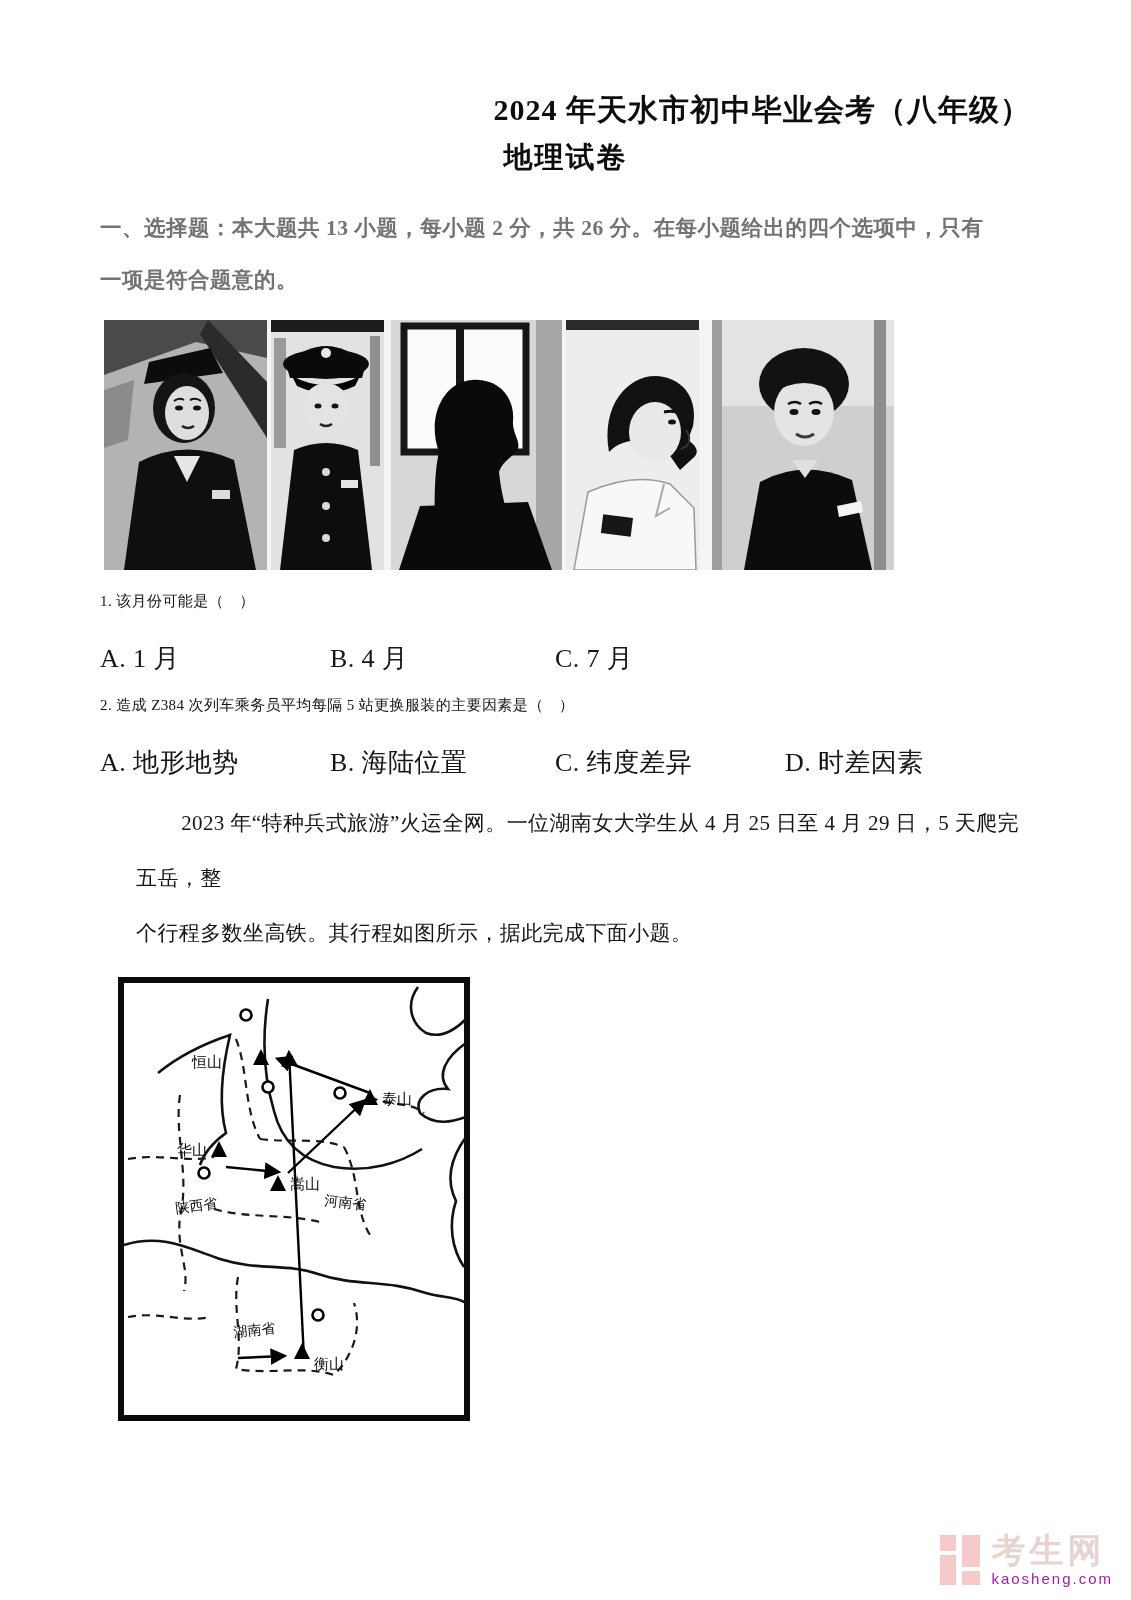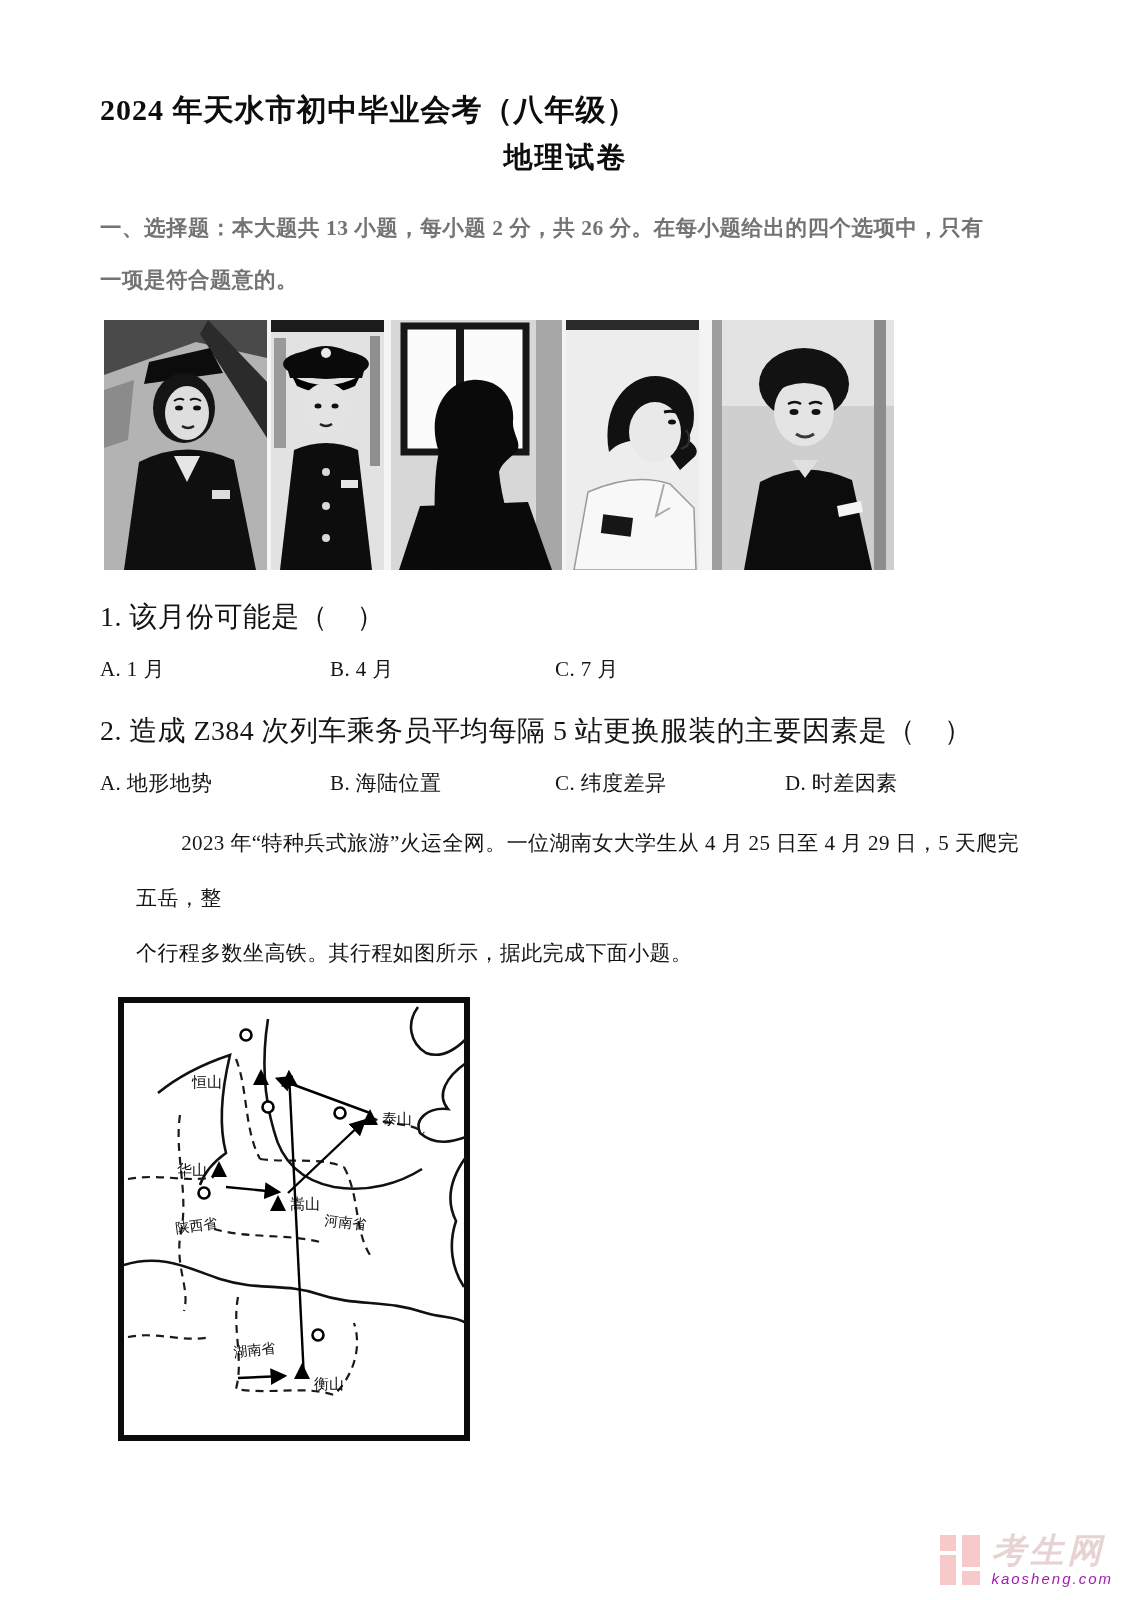--- a/index.html
+++ b/index.html
@@ -5,54 +5,54 @@
   * { margin:0; padding:0; box-sizing:border-box; }
   html,body { background:#ffffff; }
   body {
     width:1131px; height:1600px; position:relative; overflow:hidden;
     font-family:"Liberation Serif","DejaVu Serif",serif;
     color:#151515;
   }
   .content { margin:0 100px; width:931px; }
 
   .title {
-    padding-top:90px; text-align:left;
+    padding-top:90px; text-align:right;
     font-size:30px; font-weight:bold; letter-spacing:1px; line-height:40px; color:#0d0d0d;
   }
   .subtitle {
     margin-top:8px; text-align:center;
     font-size:29px; font-weight:bold; letter-spacing:2px; line-height:38px; color:#0d0d0d;
   }
   .section-head {
     margin-top:26px; font-weight:bold; font-size:21.5px; line-height:52px;
     white-space:pre-line; letter-spacing:0.5px; color:#737373;
   }
   .para {
     font-size:21px; line-height:55px; white-space:pre-line; letter-spacing:0.4px;
   }
   .para.indent { text-indent:2.15em; }
   .para1 { margin-top:12px; }
   .para2 { margin-top:18px;margin-left:36px; }
 
   .photo-fig { margin-top:14px; margin-left:4px; width:790px; height:250px; }
   .photo-fig svg { display:block; }
 
-  .q-line { margin-top:32px; font-size:28px; line-height:30px; letter-spacing:0.4px; }
+  .q-line { margin-top:16px; font-size:15px; line-height:30px; letter-spacing:0.4px; }
   .options {
-    margin-top:22px; display:grid; grid-template-columns:230px 225px 230px auto;
-    font-size:21px; line-height:30px; letter-spacing:0.4px;
+    margin-top:28px; display:grid; grid-template-columns:230px 225px 230px auto;
+    font-size:26px; line-height:30px; letter-spacing:0.4px;
   }
 
   .map-fig { margin-top:16px; margin-left:18px; width:352px; height:444px; }
   .map-fig svg { display:block; }
   .map-label { font-family:"Liberation Serif","DejaVu Serif",serif; fill:#0a0a0a; }
 
   .watermark {
     position:absolute; right:18px; bottom:14px;
-    display:flex; align-items:flex-end; gap:10px;font-style:italic;
+    display:flex; align-items:flex-end; gap:10px;
   }
   .wm-text { line-height:1; }
   .wm-name { font-size:34px; font-weight:bold; color:#e7d4d2; letter-spacing:4px;
              font-family:"Liberation Sans","DejaVu Sans",sans-serif; }
   .wm-domain { margin-top:4px; font-size:15px; color:#a21caf; letter-spacing:2px;
                font-family:"Liberation Sans","DejaVu Sans",sans-serif; }
 </style>
 </head>
 <body>
 

